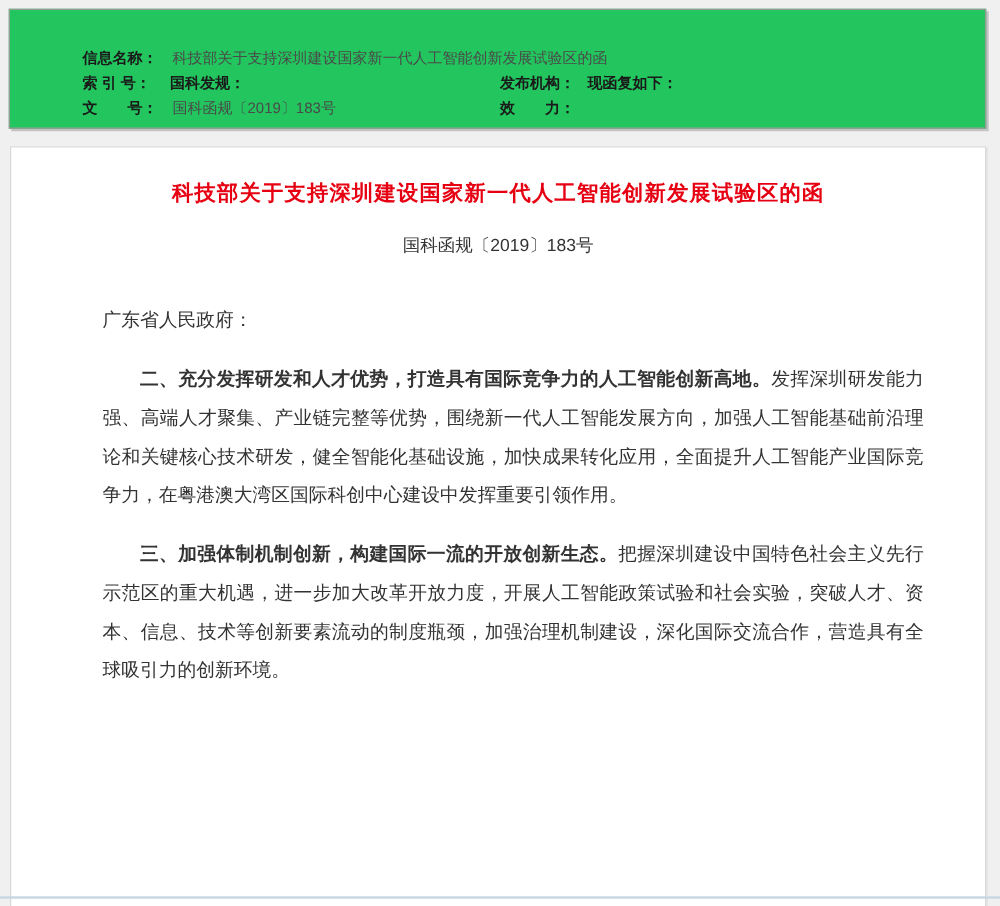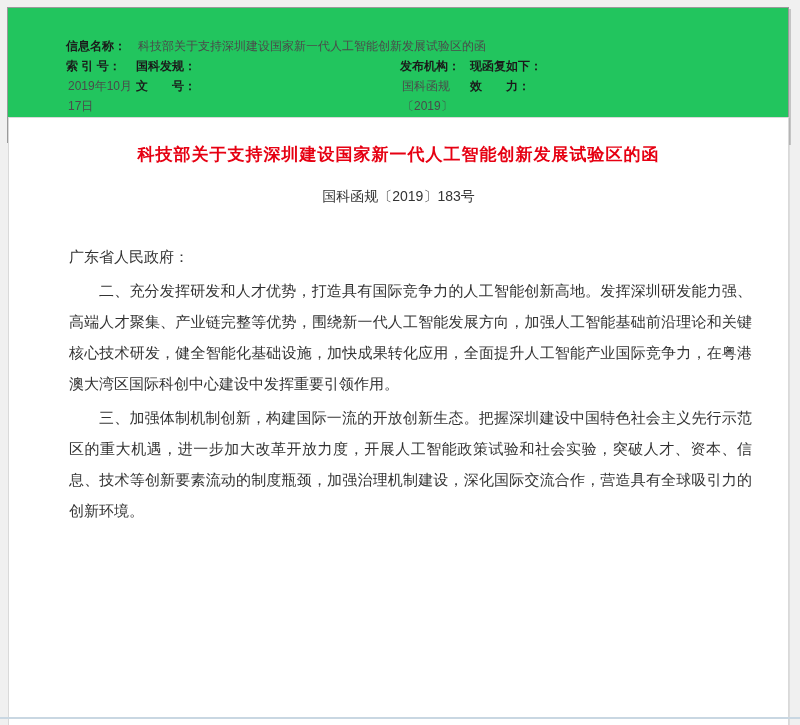--- a/index.html
+++ b/index.html
@@ -62,28 +62,28 @@
     color: #333333;
   }
   .doc-content {
     margin: 35px 33px 0 57px;
     font-size: 15px;
     line-height: 31px;
     color: #333333;
     text-align: justify;
   }
   .doc-content p {
-    margin: 3px;
+    margin: 16px;
     text-indent: 2em;
   }
   .doc-content p.salutation {
     text-indent: 0;
   }
   .doc-content .lead {
-    font-weight: normal;
+    font-weight: bold;
   }
   
   .bottom-line {
     position: absolute;
     left: 0; top: 717px;
     width: 800px; height: 2px;
     background: #c9d7e2;
   }
 </style>
 </head>
@@ -92,21 +92,20 @@
 <div class="meta-box">
   <div class="meta-grid">
     <div class="meta-label">信息名称：</div>
     <div class="meta-value span3">科技部关于支持深圳建设国家新一代人工智能创新发展试验区的函</div>
 
     <div class="meta-label">索 引 号：</div>
     <div class="meta-label">国科发规：</div>
 
     <div class="meta-label">发布机构：</div>
     <div class="meta-label">现函复如下：</div>
-    <div class="meta-value">2019年10月17日</div>
 
     <div class="meta-label">文　　号：</div>
     <div class="meta-value">国科函规〔2019〕183号</div>
     <div class="meta-label">效　　力：</div>
     <div class="meta-value"></div>
   </div>
 </div>
 
 <div class="doc-box">
   <div class="doc-title" style="color: rgb(230, 0, 18);">科技部关于支持深圳建设国家新一代人工智能创新发展试验区的函</div>

